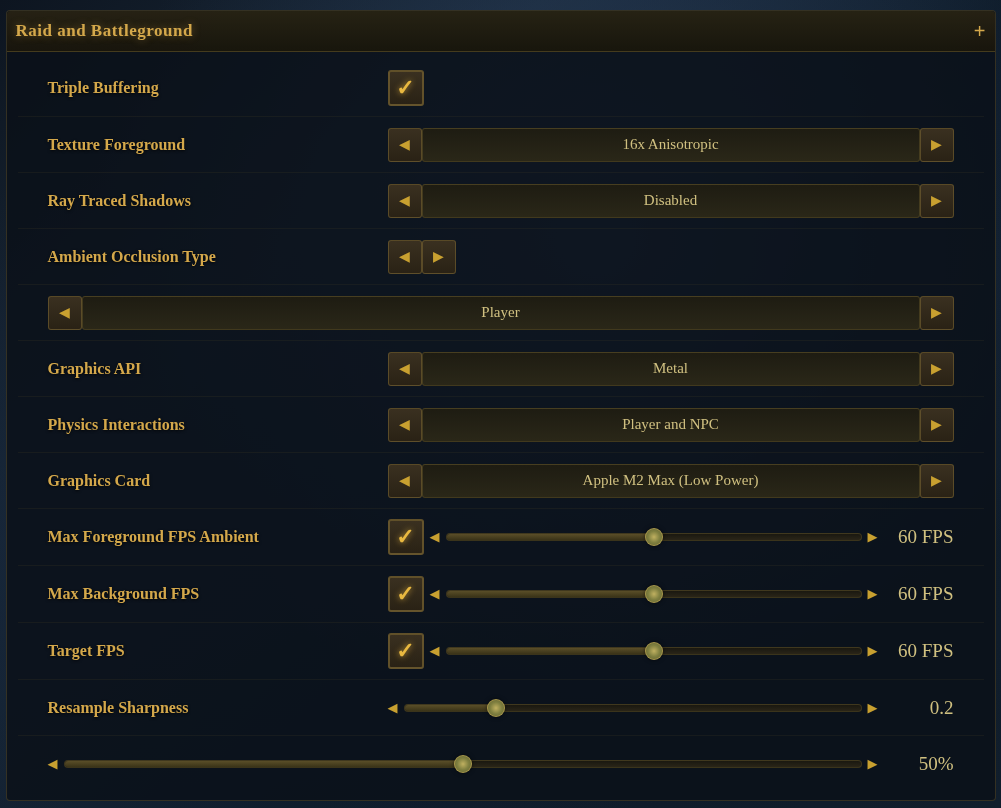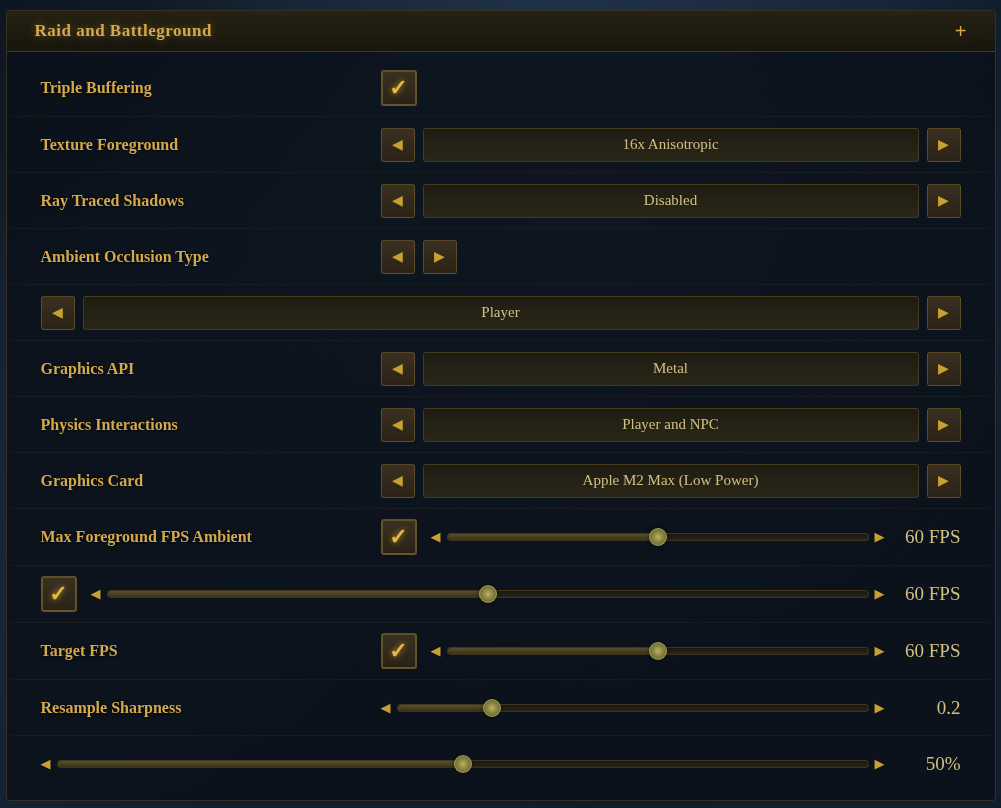--- a/index.html
+++ b/index.html
@@ -32,21 +32,21 @@
       border: 1px solid rgba(80, 70, 40, 0.6);
       border-radius: 4px;
     }
 
     .panel-header {
       display: flex;
       align-items: center;
       justify-content: space-between;
       background: linear-gradient(180deg, rgba(40, 35, 20, 0.95) 0%, rgba(25, 22, 12, 0.95) 100%);
       border-bottom: 1px solid rgba(100, 85, 40, 0.5);
-      padding: 10px 28px;
+      padding: 10px 9px;
       border-radius: 4px 4px 0 0;
     }
 
     .panel-title {
       color: #d4a84b;
       font-size: 17px;
       font-weight: bold;
       letter-spacing: 0.5px;
       text-shadow: 0 0 8px rgba(212, 168, 75, 0.4);
     }
@@ -54,21 +54,21 @@
     .panel-add-btn {
       color: #d4a84b;
       font-size: 20px;
       cursor: pointer;
       background: none;
       border: none;
       line-height: 1;
     }
 
     .settings-body {
-      padding: 8px 4px;
+      padding: 8px 11px;
     }
 
     .setting-row {
       display: flex;
       align-items: center;
       padding: 10px 30px;
       min-height: 56px;
       border-bottom: 1px solid rgba(60, 55, 35, 0.25);
     }
 
@@ -81,21 +81,20 @@
       font-size: 16px;
       font-weight: bold;
       width: 340px;
       flex-shrink: 0;
       text-shadow: 0 1px 3px rgba(0,0,0,0.8);
     }
 
     .setting-control {
       display: flex;
       align-items: center;
-      gap: 8px;
       flex: 1;
     }
 
     
     .wow-checkbox {
       width: 36px;
       height: 36px;
       background: linear-gradient(180deg, #3a3020 0%, #2a2215 100%);
       border: 2px solid rgba(120, 100, 50, 0.7);
       border-radius: 3px;
@@ -282,20 +281,21 @@
             <div class="slider-track">
               <div class="slider-fill" style="width: 50%;"></div>
               <div class="slider-thumb" style="left: 50%;"></div>
             </div>
             <span class="slider-arrow">▶</span>
             <span class="slider-value">60 FPS</span>
           </div>
         </div>
       </div>
       <div class="setting-row">
+        <div class="setting-label">Max Background FPS</div>
         <div class="setting-control">
           <div class="wow-checkbox checked" style="margin-right: 6px;"></div>
           <div class="slider-container">
             <span class="slider-arrow">◀</span>
             <div class="slider-track">
               <div class="slider-fill" style="width: 50%;"></div>
               <div class="slider-thumb" style="left: 50%;"></div>
             </div>
             <span class="slider-arrow">▶</span>
             <span class="slider-value">60 FPS</span>

